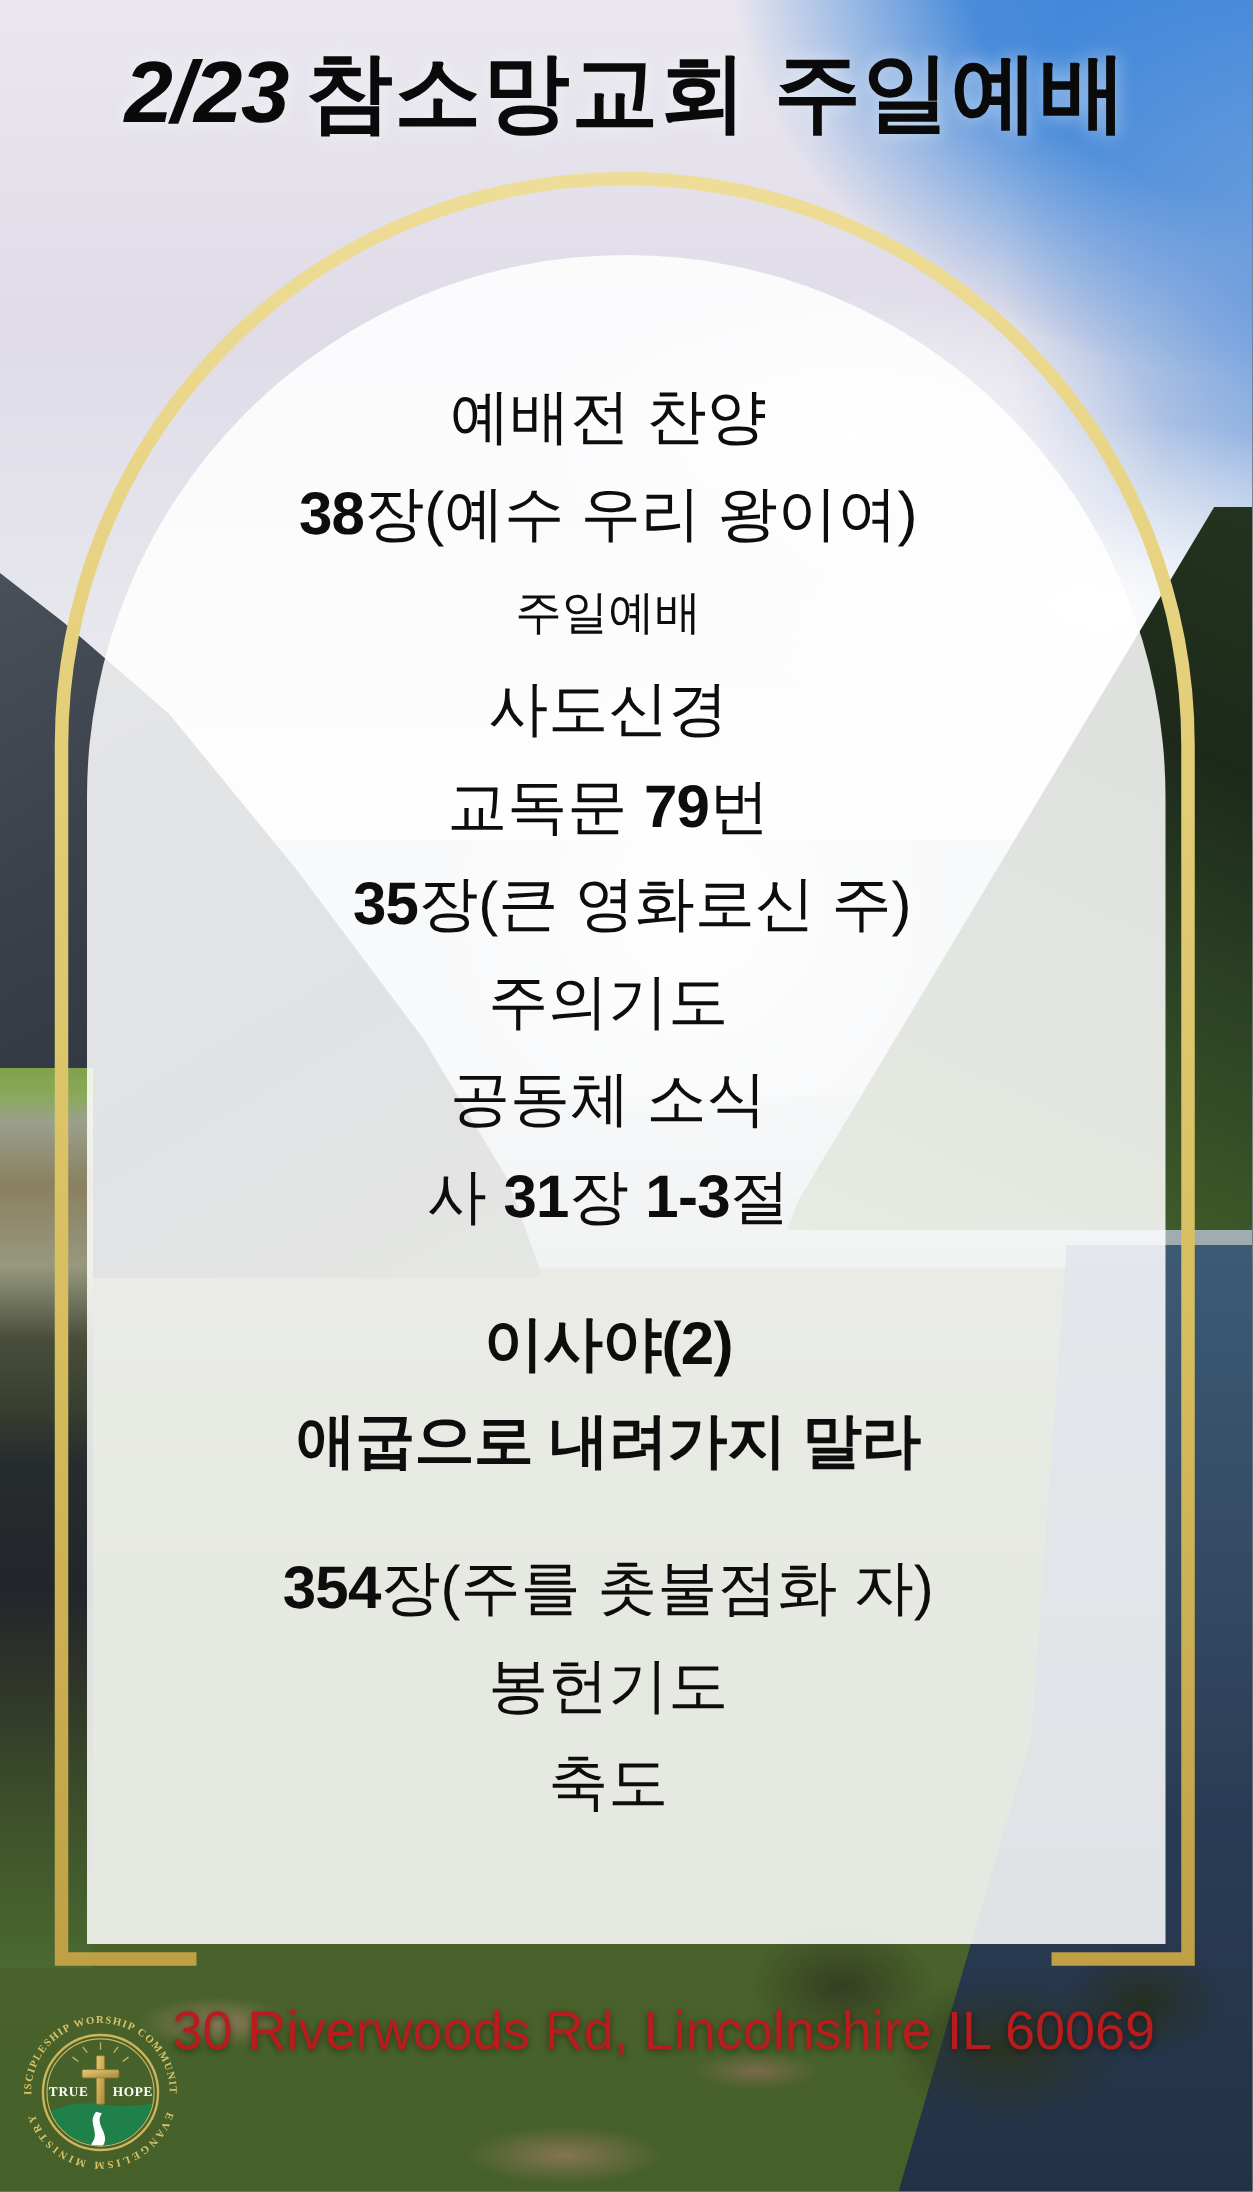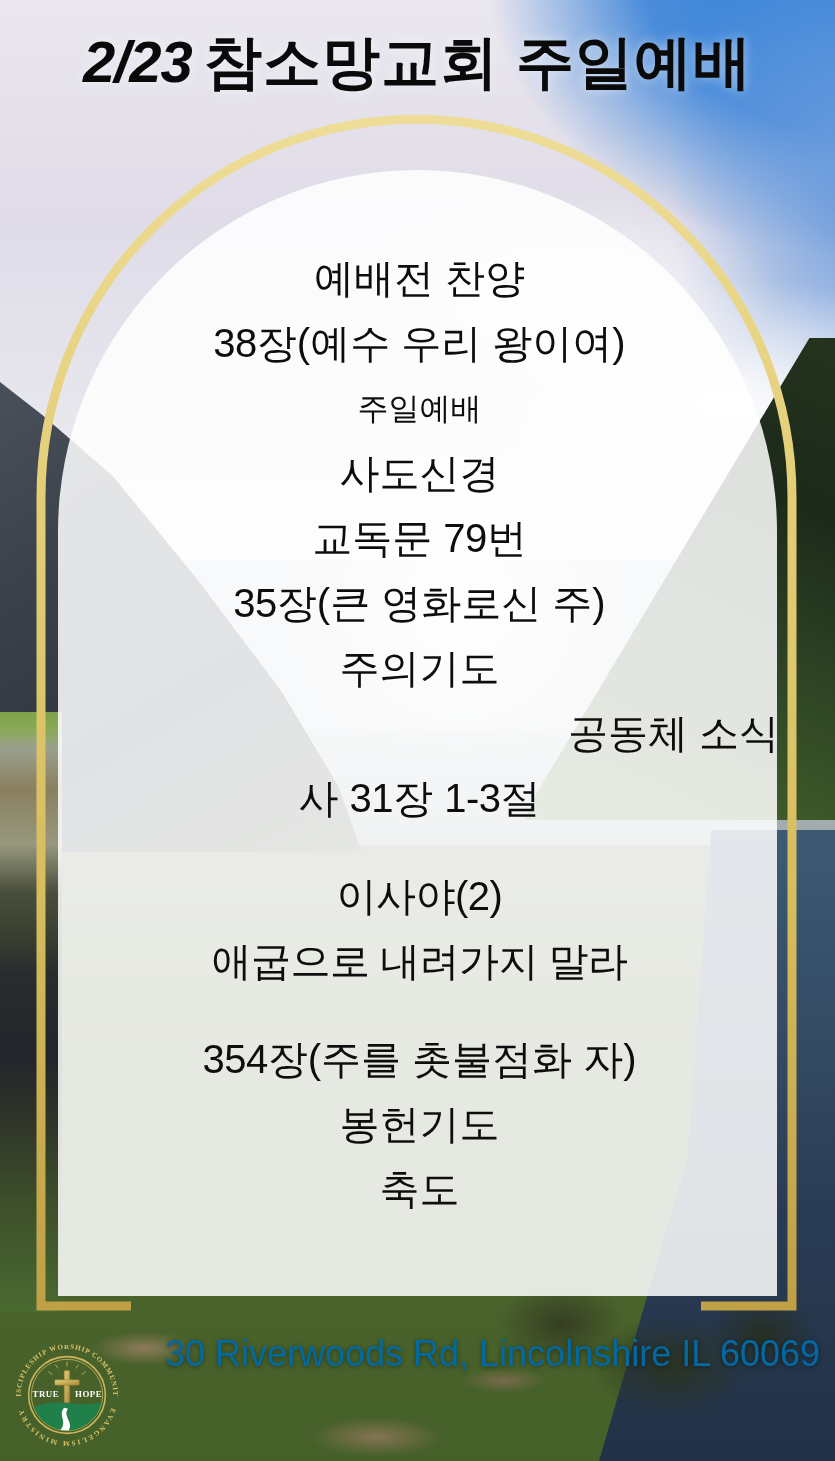--- a/index.html
+++ b/index.html
@@ -56,28 +56,28 @@
     border-radius:360px 360px 0 0 / 362px 362px 0 0;}
   
   .gold-border{position:absolute;left:0;top:0;width:835px;height:1461px;pointer-events:none;}
   
   .title{position:absolute;left:0;top:26px;width:835px;text-align:center;
     color:#0a0a0a;font-size:58px;line-height:1.25;white-space:nowrap;
     text-shadow:0 0 12px rgba(255,255,255,.55);}
   .title-date{font-weight:800;font-style:italic;letter-spacing:-1px;margin-right:12px;}
   .title-rest{font-weight:600;letter-spacing:1px;}
   
-  .worship-line{position:absolute;left:60px;width:719px;text-align:center;
+  .worship-line{position:absolute;left:46px;width:719px;text-align:center;
     transform:translateY(-50%);color:#0d0d0d;font-size:40px;font-weight:500;
     line-height:1;white-space:nowrap;}
   .worship-line.small{font-size:31px;}
-  .seg-bold{font-weight:400;letter-spacing:-.5px;}
+  .seg-bold{font-weight:700;letter-spacing:-.5px;}
   
-  .footer-address,.footer-website{position:absolute;left:115px;right:15px;text-align:right;
-    color:#0369a1;font-weight:400;font-size:36px;line-height:1.1;white-space:nowrap;
+  .footer-address,.footer-website{position:absolute;left:115px;right:15px;text-align:left;
+    color:#b91c1c;font-weight:400;font-size:36px;line-height:1.1;white-space:nowrap;
     text-shadow:0 1px 5px rgba(0,0,0,.45);}
   .footer-address{top:1334px;}
   .footer-website{top:1398px;}
   .logo{position:absolute;left:8px;top:1336px;width:118px;height:118px;}
 </style>
 </head>
 <body>
 
 <div class="canvas">
 
@@ -109,23 +109,23 @@
   <div class="title">
     <span class="title-date">2/23</span><span class="title-rest">참소망교회 주일예배</span>
   </div>
 
   <div class="worship" id="worship-list">
       <div class="worship-line" style="top: 278px;"><span>예배전 찬양</span></div>
       <div class="worship-line" style="top: 343px;"><span class="seg-bold">38</span><span>장(예수 우리 왕이여)</span></div>
       <div class="worship-line small" style="top: 408px;"><span>주일예배</span></div>
       <div class="worship-line" style="top: 473px;"><span>사도신경</span></div>
       <div class="worship-line" style="top: 538px;"><span>교독문 </span><span class="seg-bold">79</span><span>번</span></div>
-      <div class="worship-line" style="top: 603px;"><span class="seg-bold">35</span><span>장(큰 영화로신 주)</span></div>
+      <div class="worship-line" style="top: 603px; padding-left: 16px;"><span class="seg-bold">35</span><span>장(큰 영화로신 주)</span></div>
       <div class="worship-line" style="top: 668px;"><span>주의기도</span></div>
-      <div class="worship-line" style="top: 733px; text-align: right;"><span>공동체 소식</span></div>
+      <div class="worship-line" style="top: 733px;"><span>공동체 소식</span></div>
       <div class="worship-line" style="top: 798px;"><span>사 </span><span class="seg-bold">31</span><span>장 </span><span class="seg-bold">1-3</span><span>절</span></div>
       <div class="worship-line" style="top: 896px;"><span class="seg-bold">이사야(2)</span></div>
       <div class="worship-line" style="top: 961px;"><span class="seg-bold">애굽으로 내려가지 말라</span></div>
       <div class="worship-line" style="top: 1059px;"><span class="seg-bold">354</span><span>장(주를 촛불점화 자)</span></div>
       <div class="worship-line" style="top: 1124px; text-align: center;"><span>봉헌기도</span></div>
       <div class="worship-line" style="top: 1189px;"><span>축도</span></div>
     </div>
 
   <svg class="logo" viewBox="0 0 120 120" aria-hidden="true">
     <defs>

